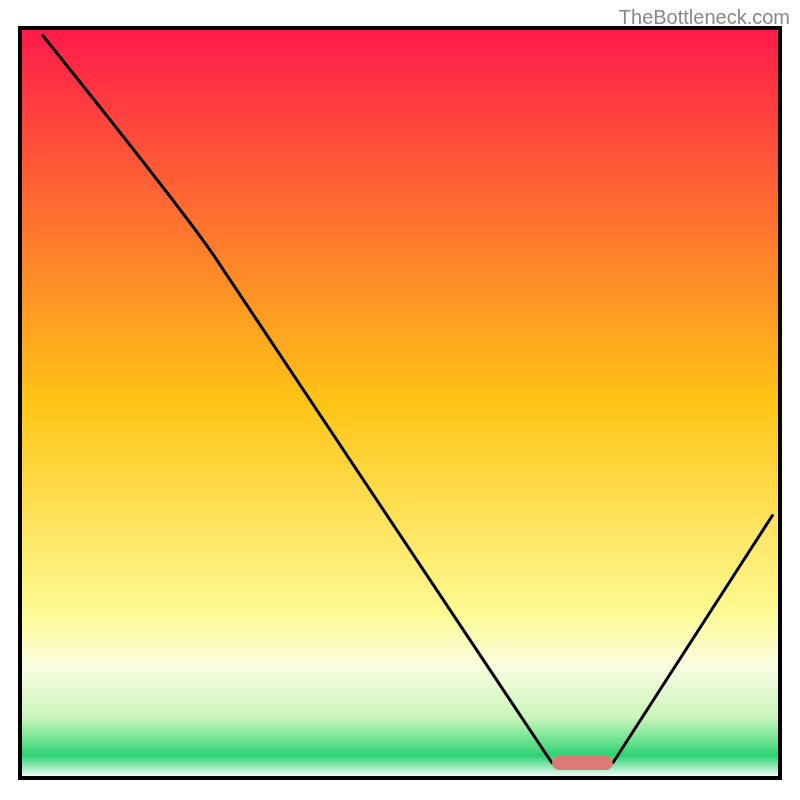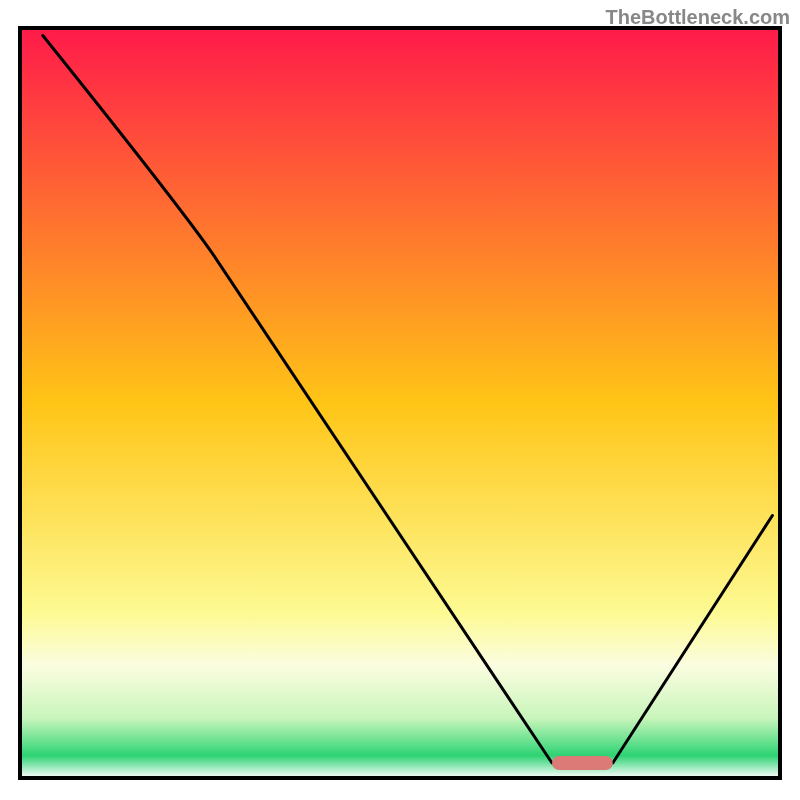--- a/index.html
+++ b/index.html
@@ -13,21 +13,21 @@
   .container {
     position: relative;
     width: 800px;
     height: 800px;
   }
   .watermark {
     position: absolute;
     top: 6px;
     right: 10px;
     font-size: 20px;
-    font-weight: bold;
+    font-weight: normal;
     color: #888888;
     font-family: Arial, sans-serif;
     z-index: 10;
   }
   svg {
     display: block;
   }
 </style>
 </head>
 <body>

